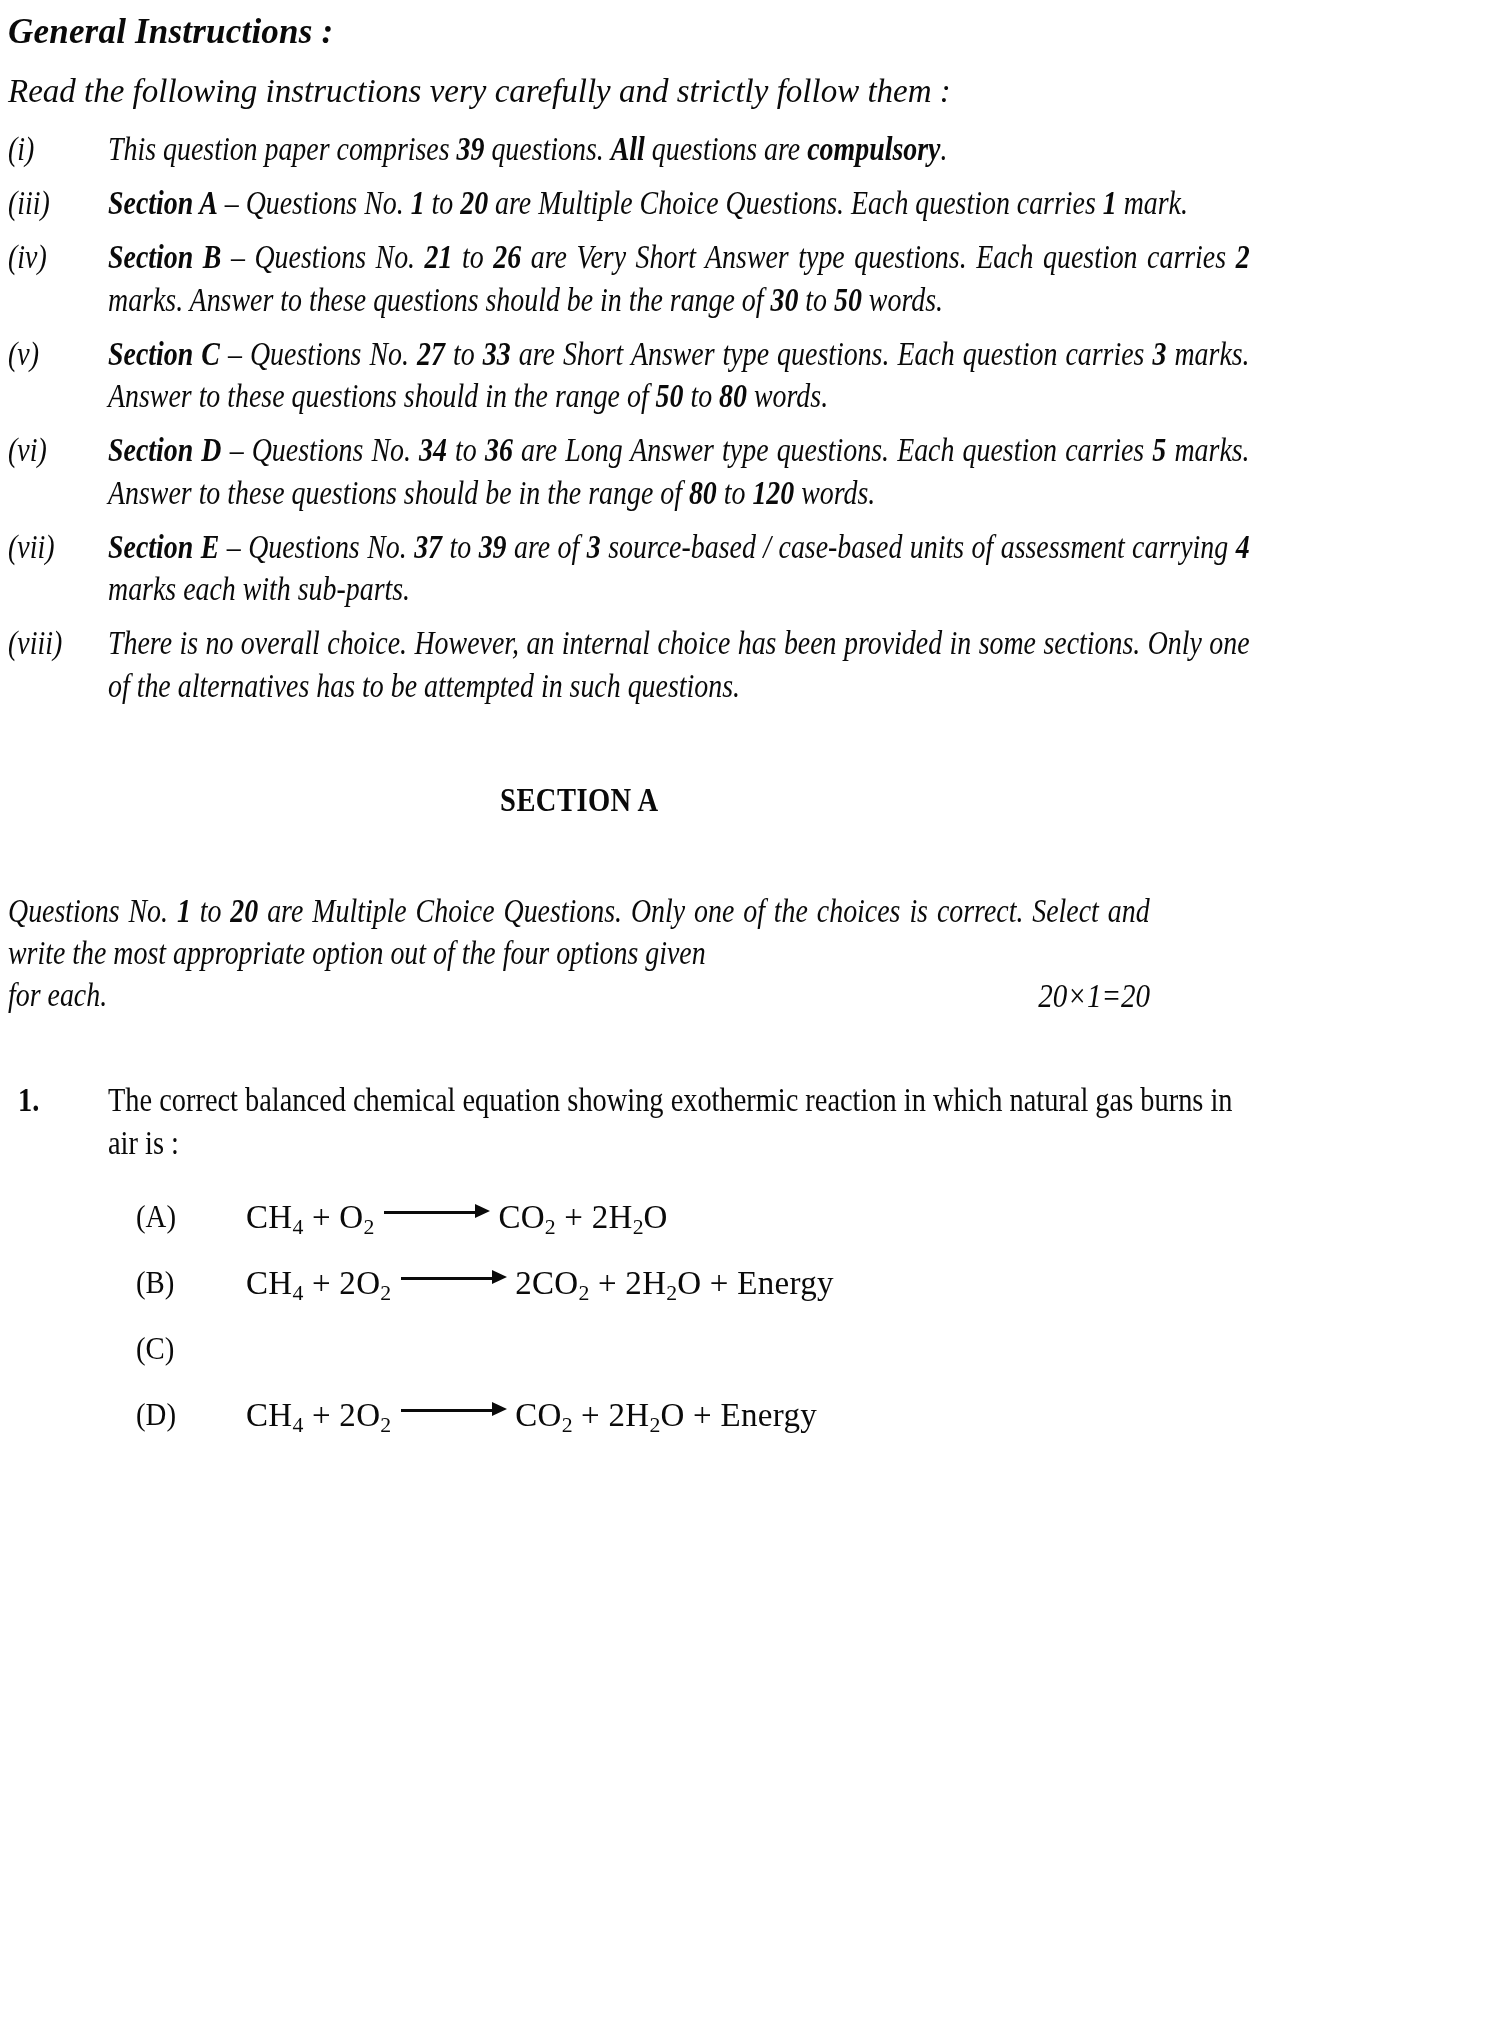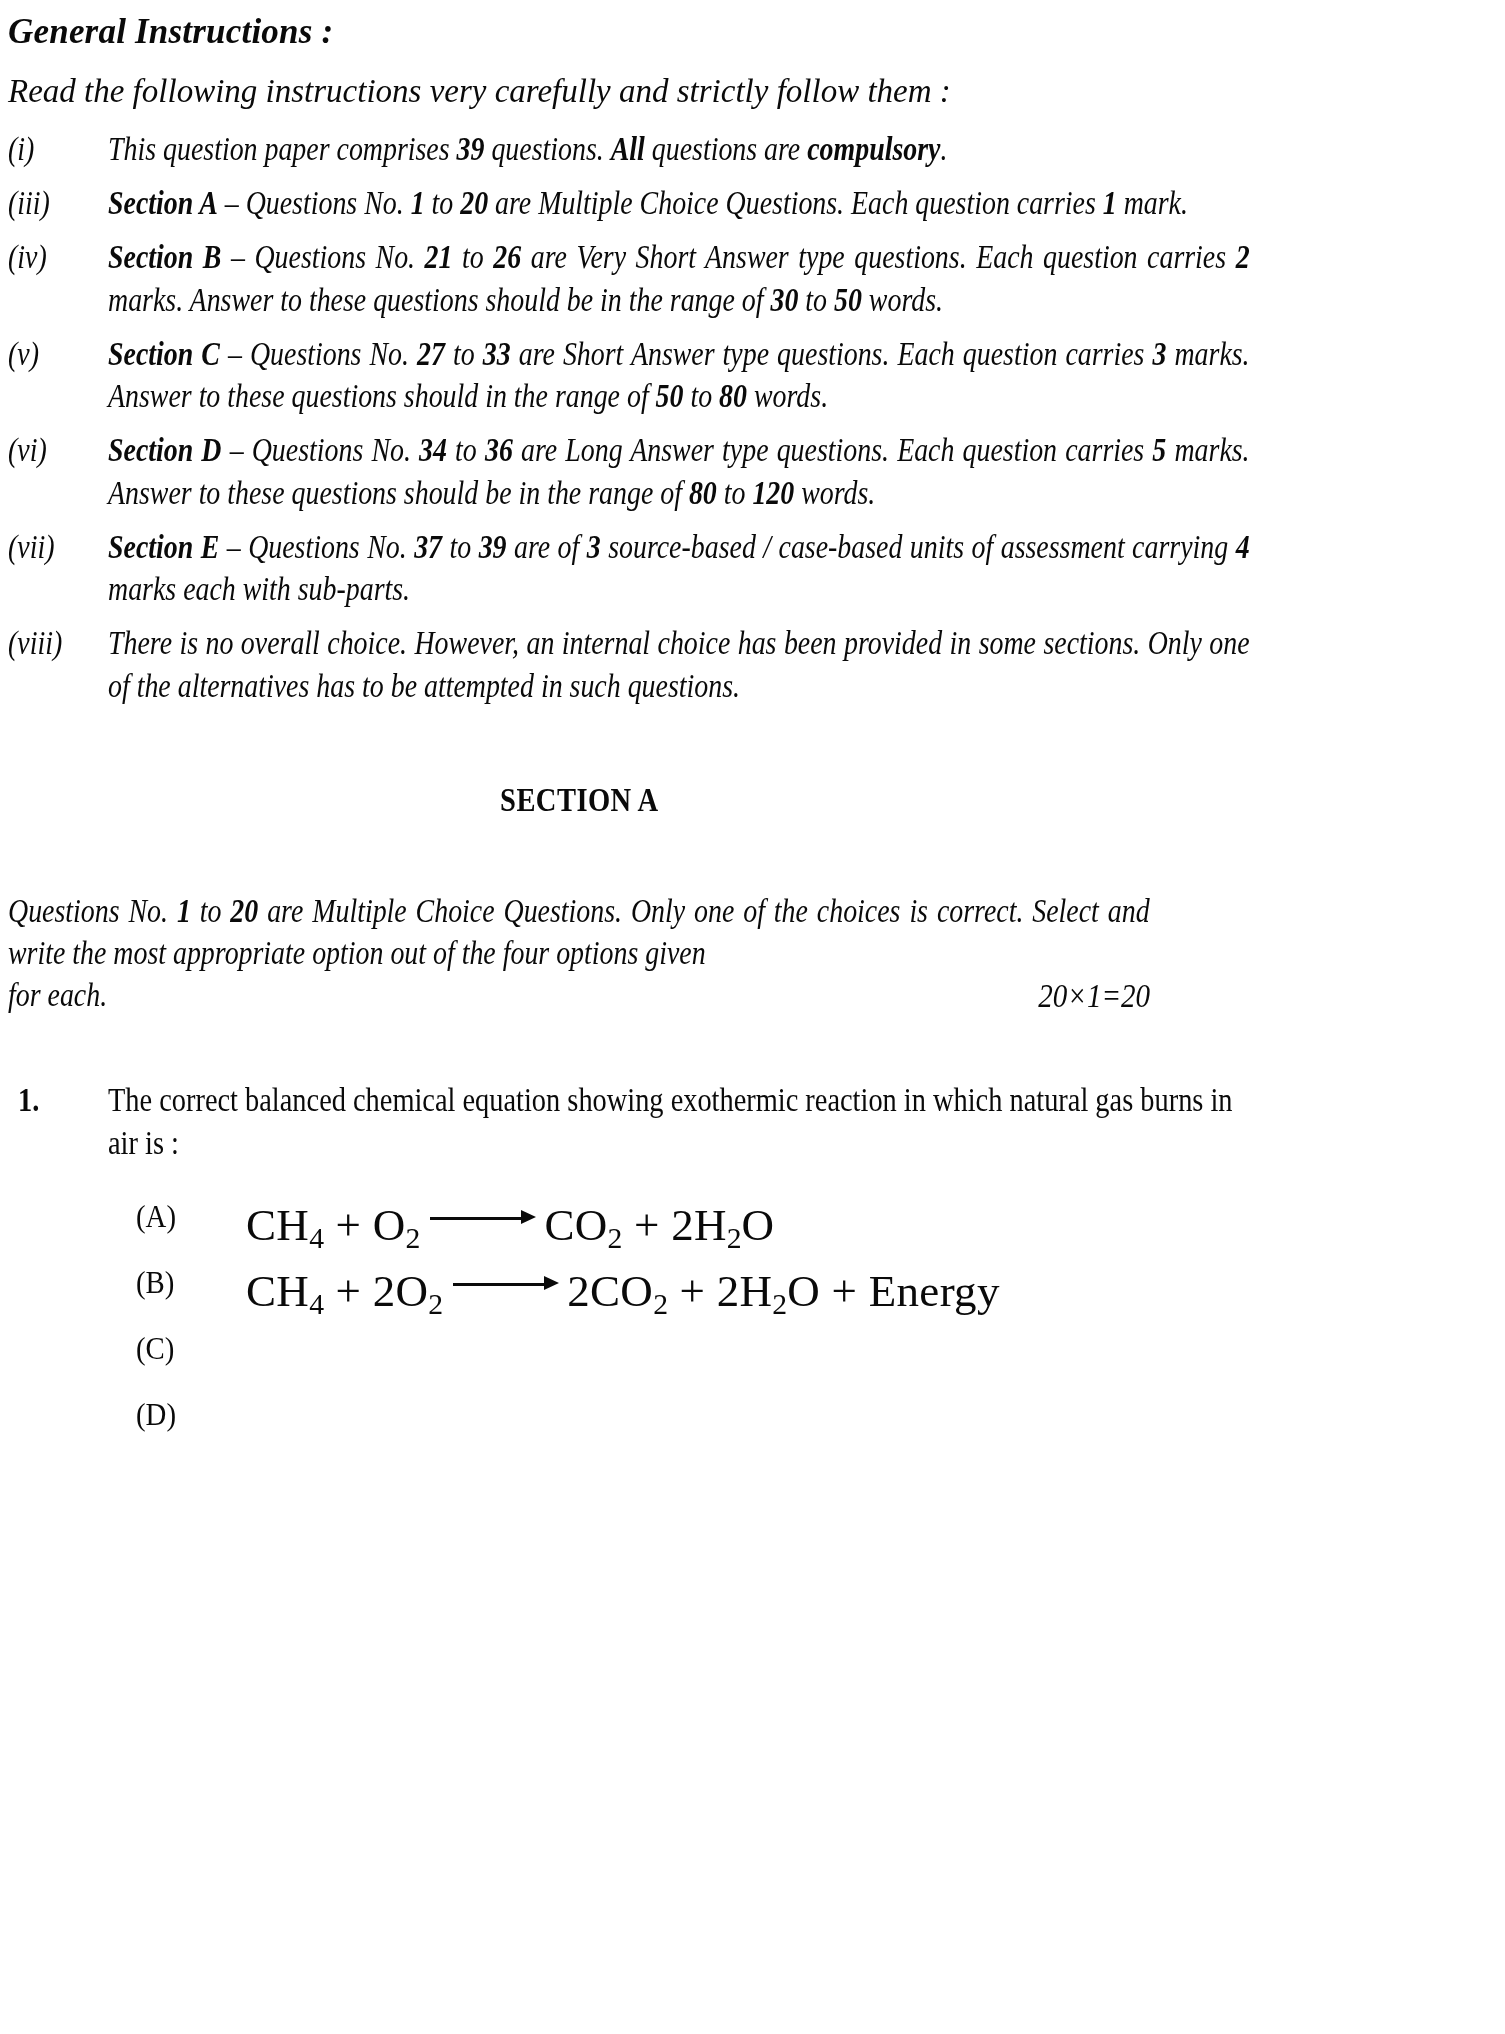--- a/index.html
+++ b/index.html
@@ -181,21 +181,21 @@
     top: 0;
     font-size: 32px;
     line-height: 1.3;
     transform: scaleX(0.9);
     transform-origin: left top;
   }
   .opt-eq {
     position: absolute;
     left: 238px;
     top: 0;
-    font-size: 45px;
+    font-size: 33px;
     line-height: 1.3;
     white-space: nowrap;
     letter-spacing: 0.3px;
   }
   .opt-eq sub {
     font-size: 0.66em;
     vertical-align: -0.28em;
     letter-spacing: 0;
   }
   .arrow {
@@ -291,18 +291,19 @@
           </li>
           <li class="option">
             <span class="opt-letter">(B)</span>
             <span class="opt-eq"><span>CH</span><sub>4</sub><span> + 2O</span><sub>2</sub><span class="arrow"></span><span>2CO</span><sub>2</sub><span> + 2H</span><sub>2</sub><span>O + Energy</span></span>
           </li>
           <li class="option">
             <span class="opt-letter">(C)</span>
           </li>
           <li class="option">
             <span class="opt-letter">(D)</span>
+            <span class="opt-eq"><span>CH</span><sub>4</sub><span> + 2O</span><sub>2</sub><span class="arrow"></span><span>CO</span><sub>2</sub><span> + 2H</span><sub>2</sub><span>O + Energy</span></span>
           </li>
         </ul>
     </div>
 
   </div>
 </div>
 
 </body></html>

